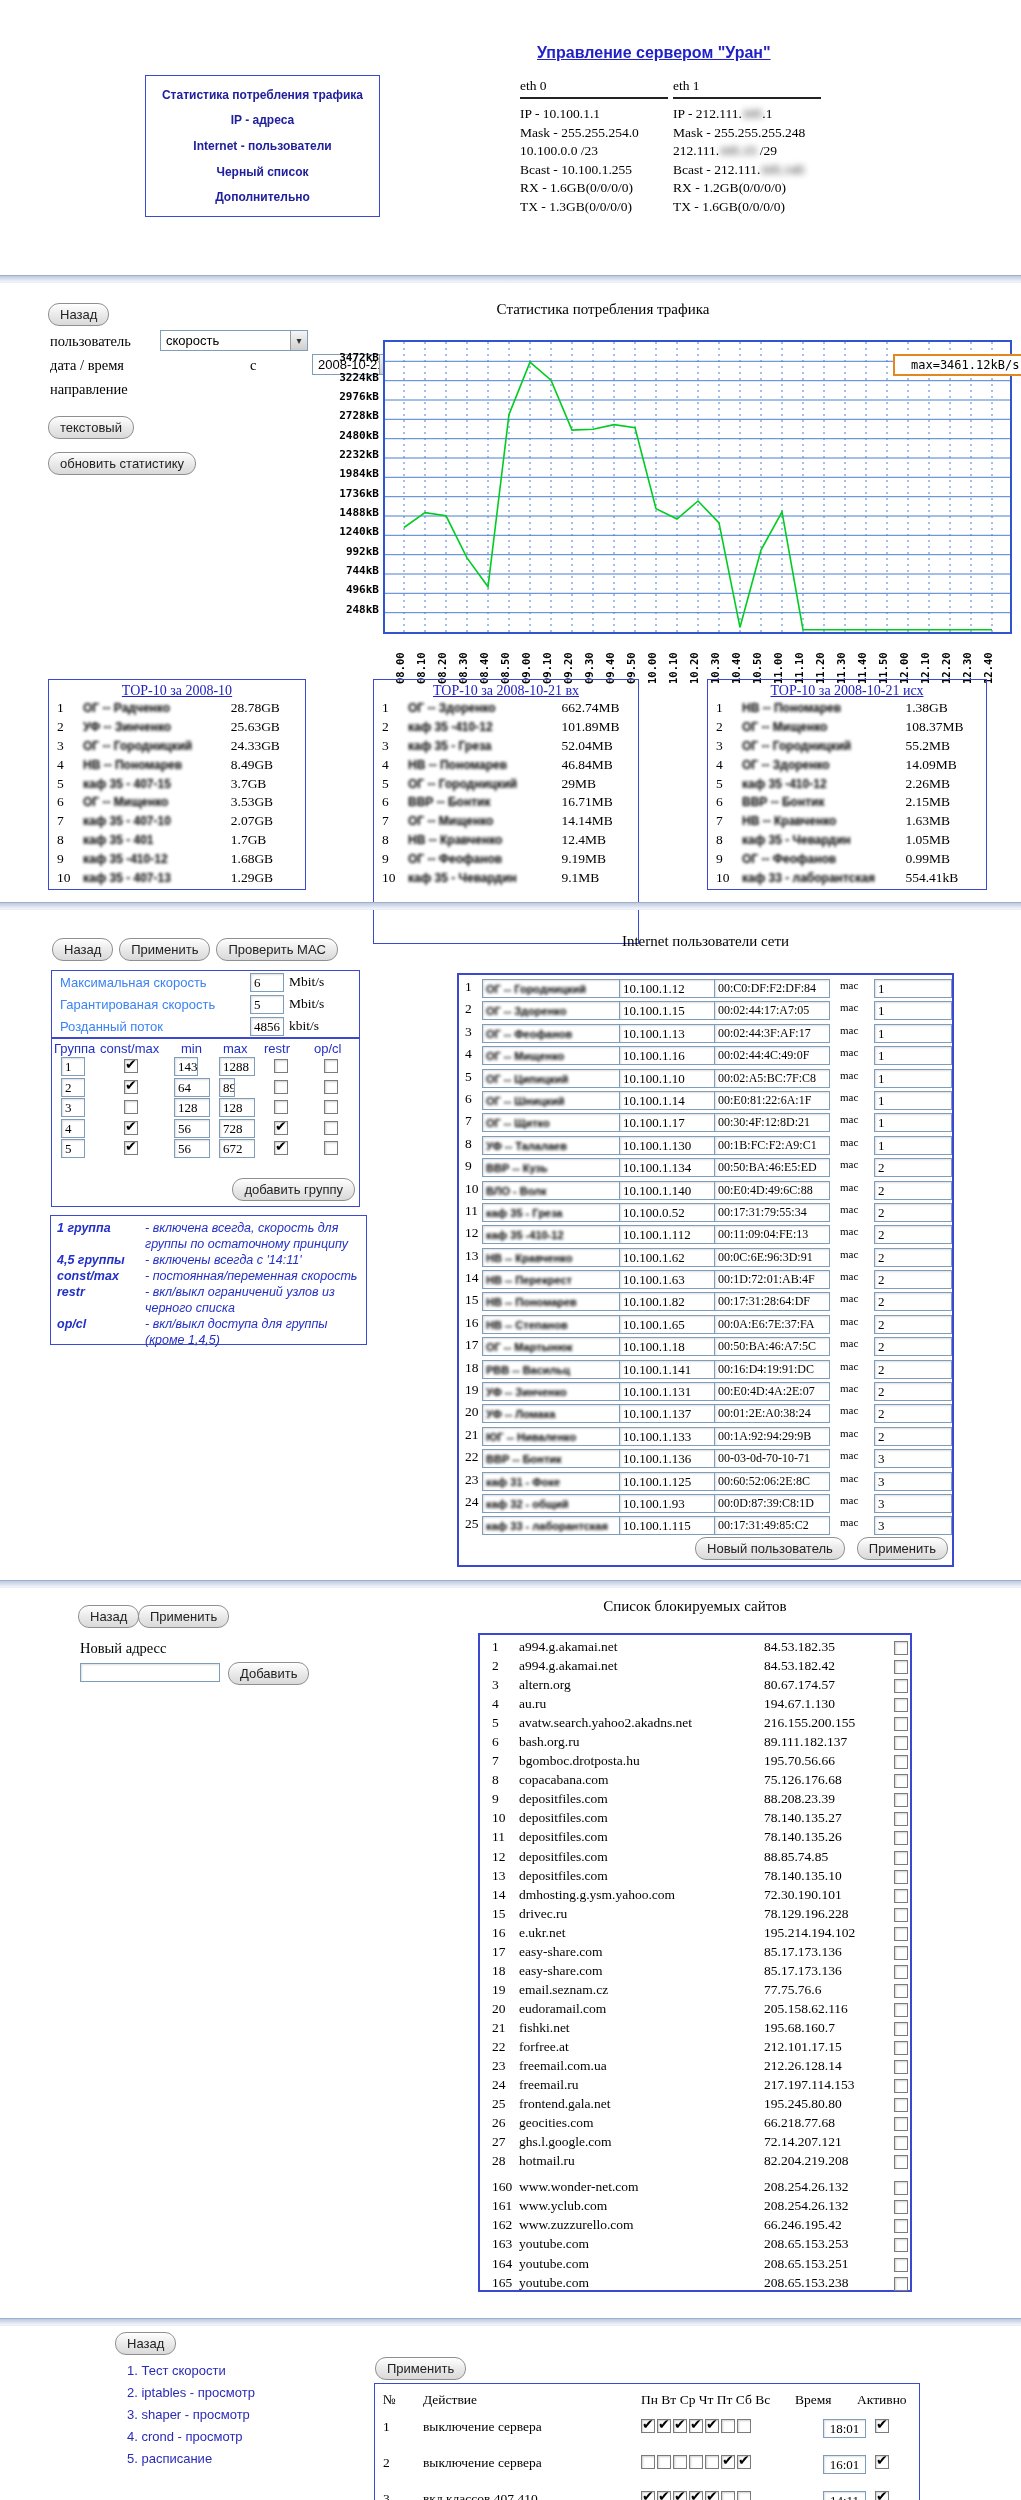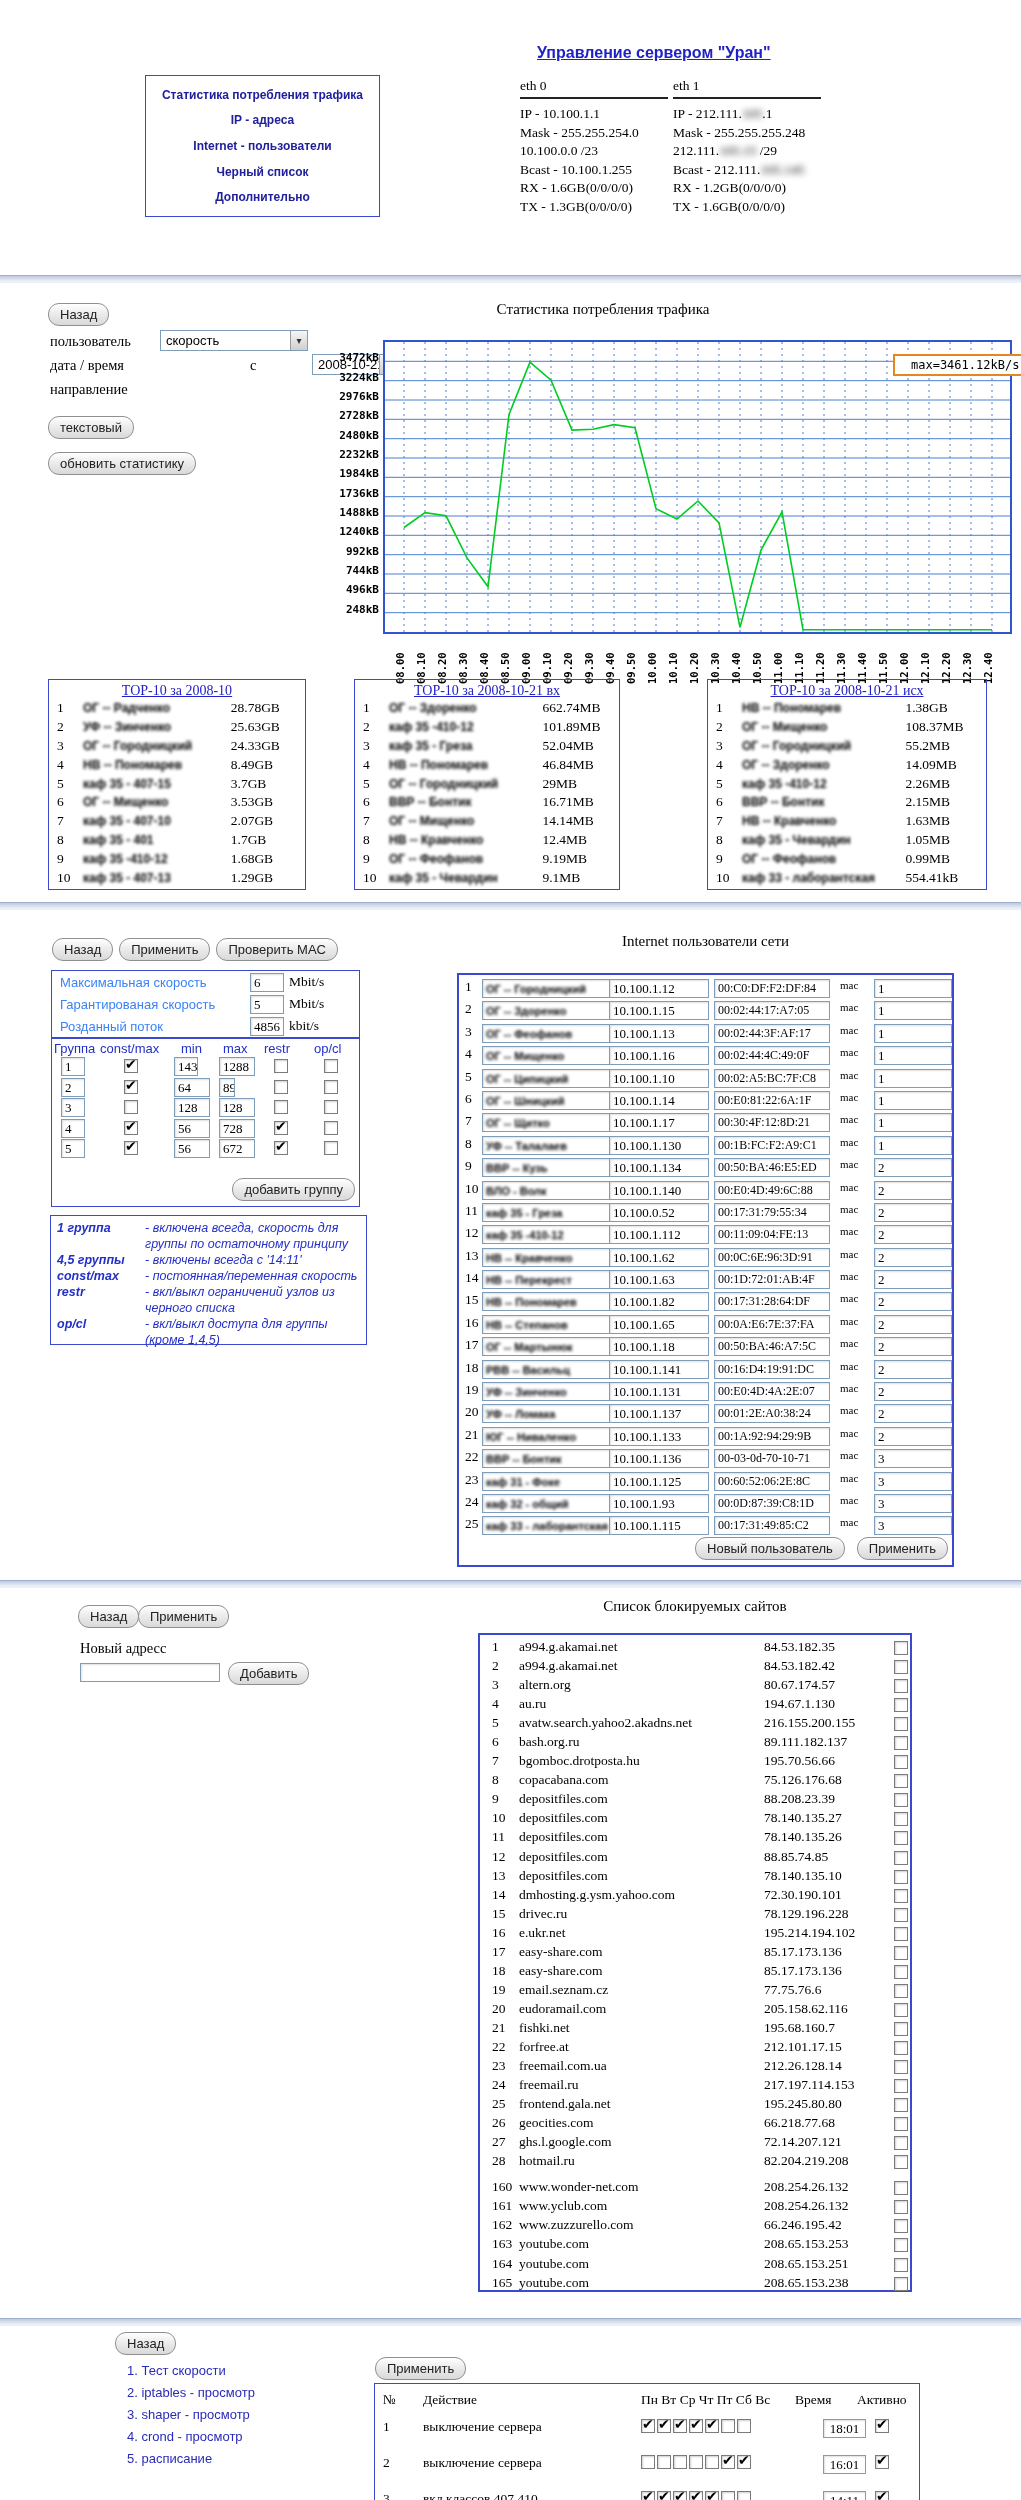--- a/index.html
+++ b/index.html
@@ -72,21 +72,21 @@
   .lg-term{width:88px;padding-left:6px;font-weight:bold;flex:0 0 auto;}
   .lg-def{flex:1;white-space:pre-line;}
   .users-title,.bl-title{font-size:15px;text-align:center;}
   .users-table{border:2px solid #3b49d2;box-sizing:border-box;}
   .u-rows{display:flex;flex-direction:column;padding-top:3px;}
   .u-row{position:relative;height:22.4px;}
   .u-row>*{position:absolute;top:1px;}
   .u-num{left:6px;font-size:13.5px;}
   .u-name{left:23px;width:140px;}
   .uname{font:bold 11px "Liberation Sans",sans-serif;}
-  .u-ip{left:150px;width:100px;}
+  .u-ip{left:160px;width:100px;}
   .u-mac{left:255px;width:116px;font-size:12px;}
   .u-maclink{left:381px;font-size:11px;color:#000;text-decoration:none;}
   .u-group{left:415px;width:78px;}
   .u-footer{position:absolute;bottom:5px;right:4px;display:flex;gap:12px;}
   
   .bl-table{border:2px solid #3b49d2;box-sizing:border-box;padding-top:4px;}
   .b-row{position:relative;height:19.05px;font-size:13.5px;}
   .b-row>*{position:absolute;top:0;}
   .b-num{left:12px;}
   .b-domain{left:39px;}
@@ -335,21 +335,21 @@
           <span class="tt-val">1.68GB</span>
         </div>
 
         <div class="tt-row">
           <span class="tt-rank">10</span>
           <span class="tt-name blur">каф 35 - 407-13</span>
           <span class="tt-val">1.29GB</span>
         </div>
       </div>
   </div>
-  <div class="abs top-table" style="left:354px;top:679px;width:266px;height:211px;">
+  <div class="abs top-table" style="left:373px;top:679px;width:266px;height:265px;">
     <a class="tt-title">TOP-10 за 2008-10-21 вх</a>
     <div>
 
         <div class="tt-row">
           <span class="tt-rank">1</span>
           <span class="tt-name blur">ОГ -- Здоренко</span>
           <span class="tt-val">662.74MB</span>
         </div>
 
         <div class="tt-row">

